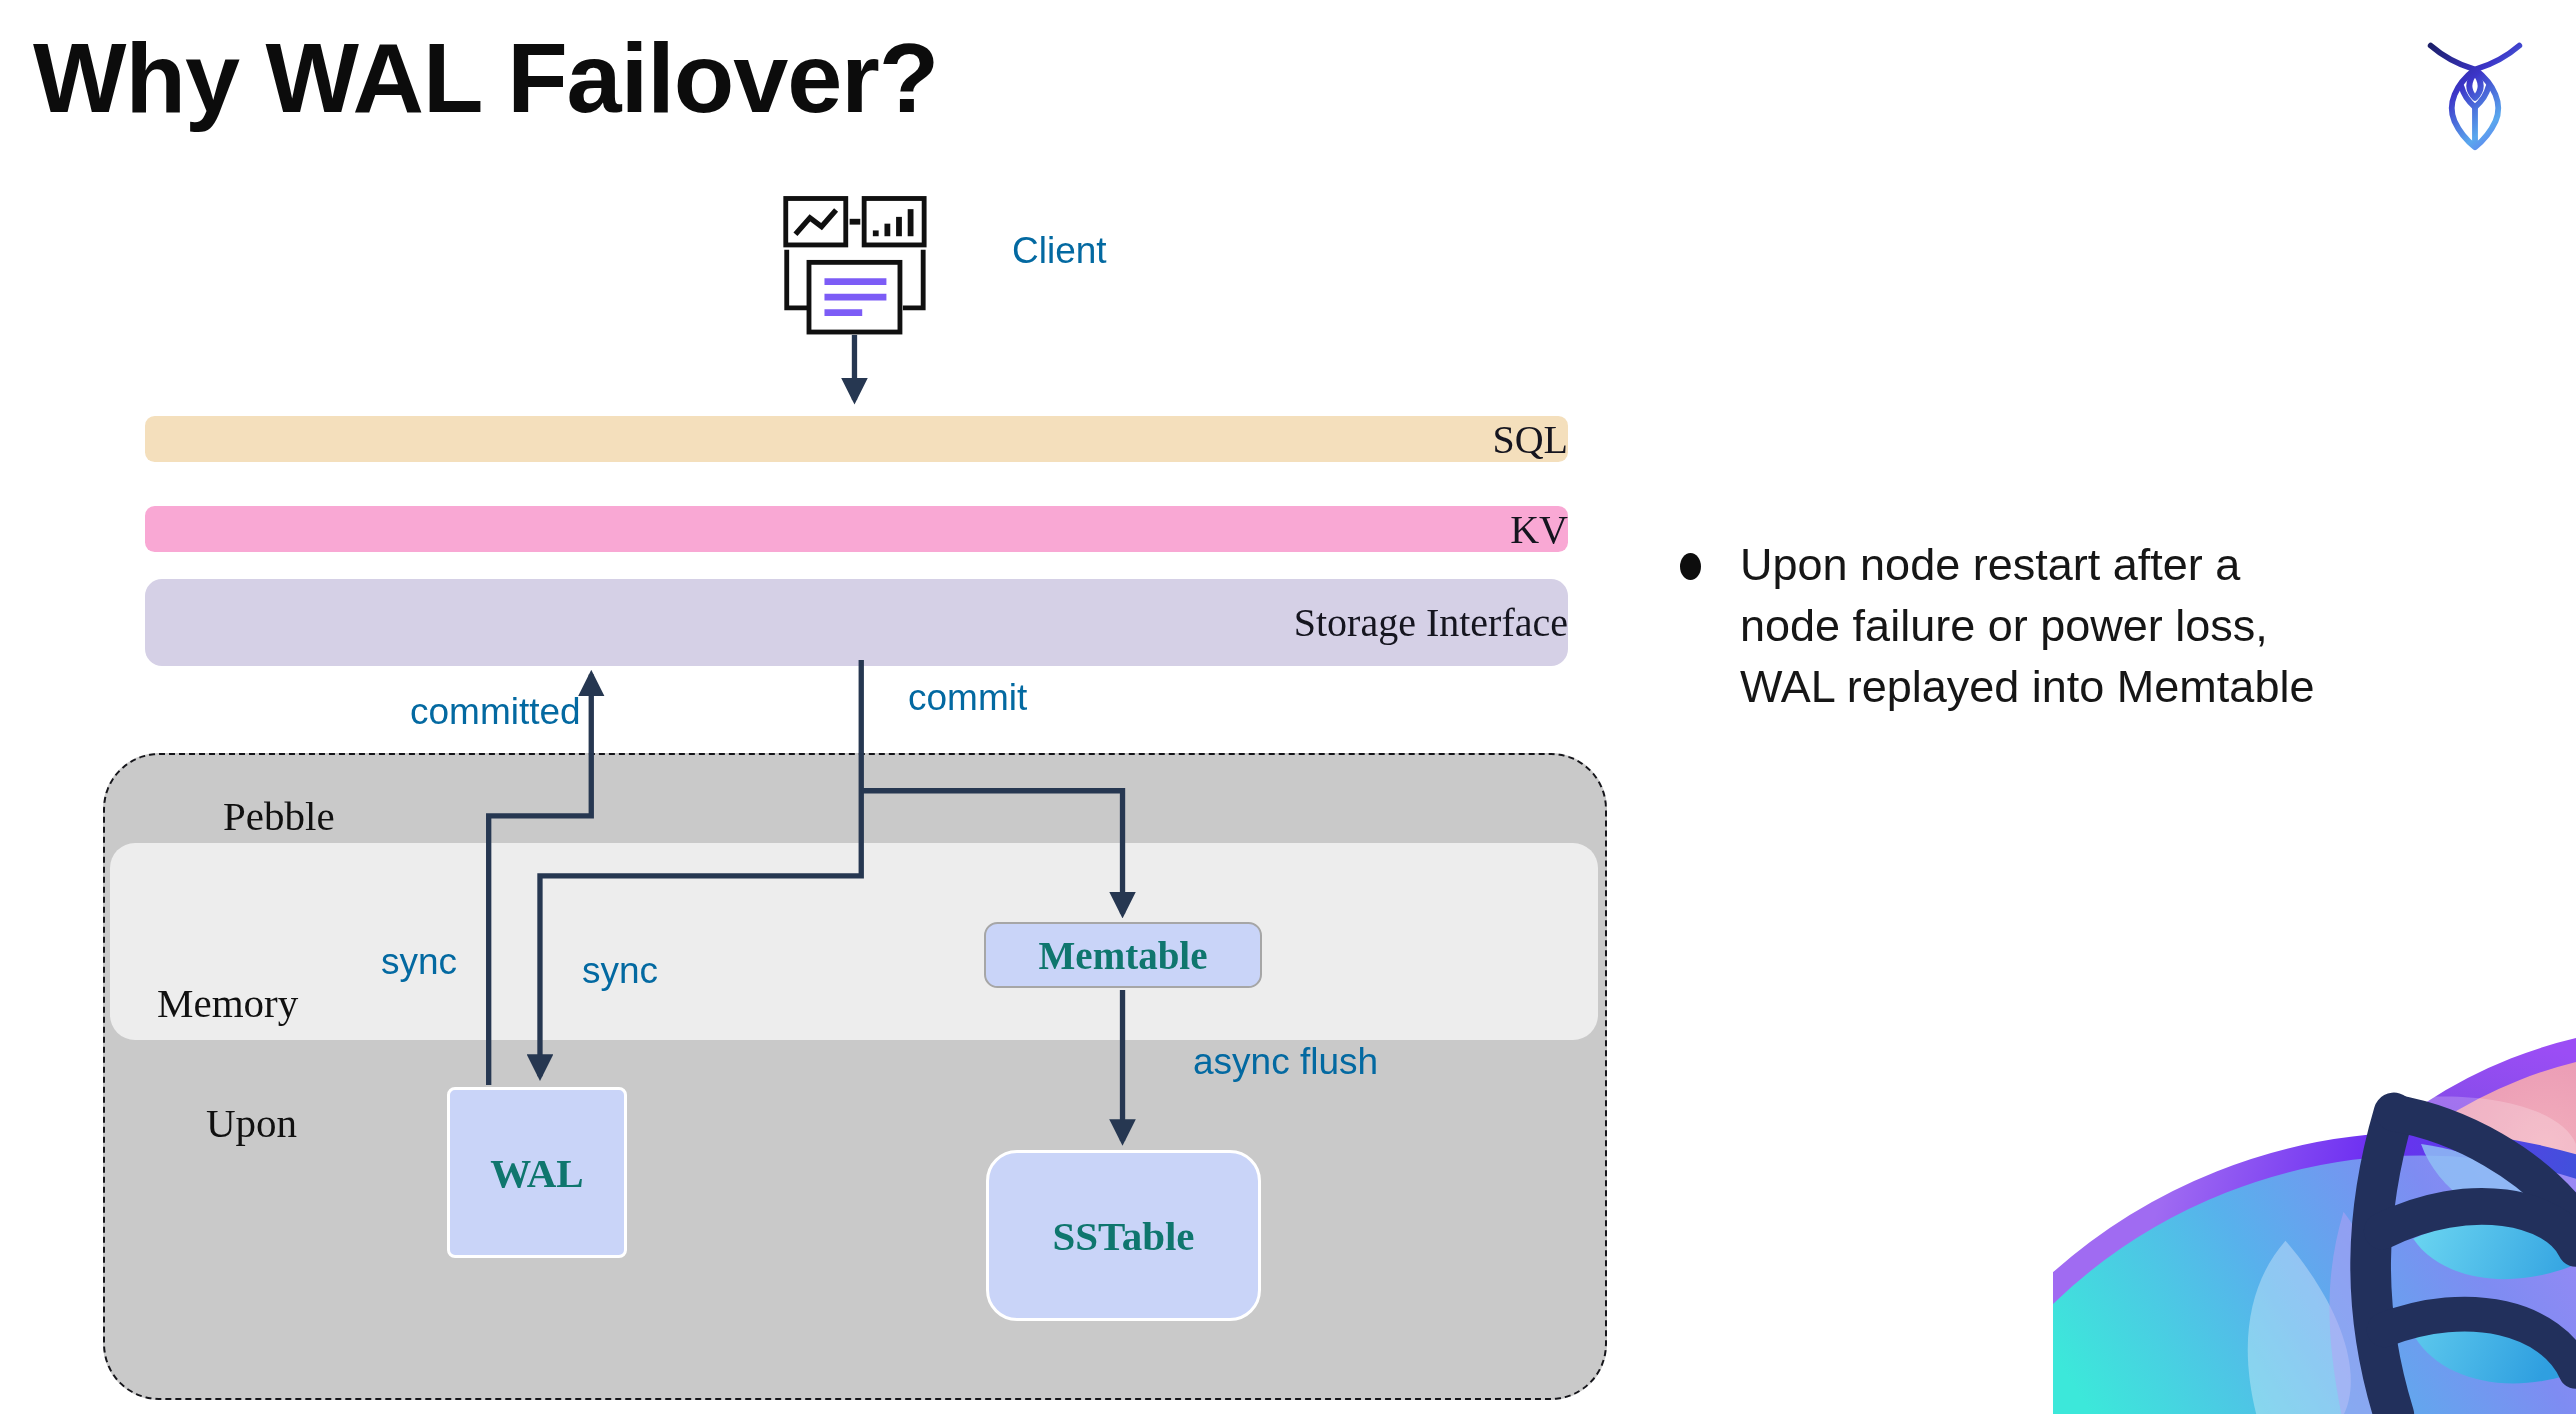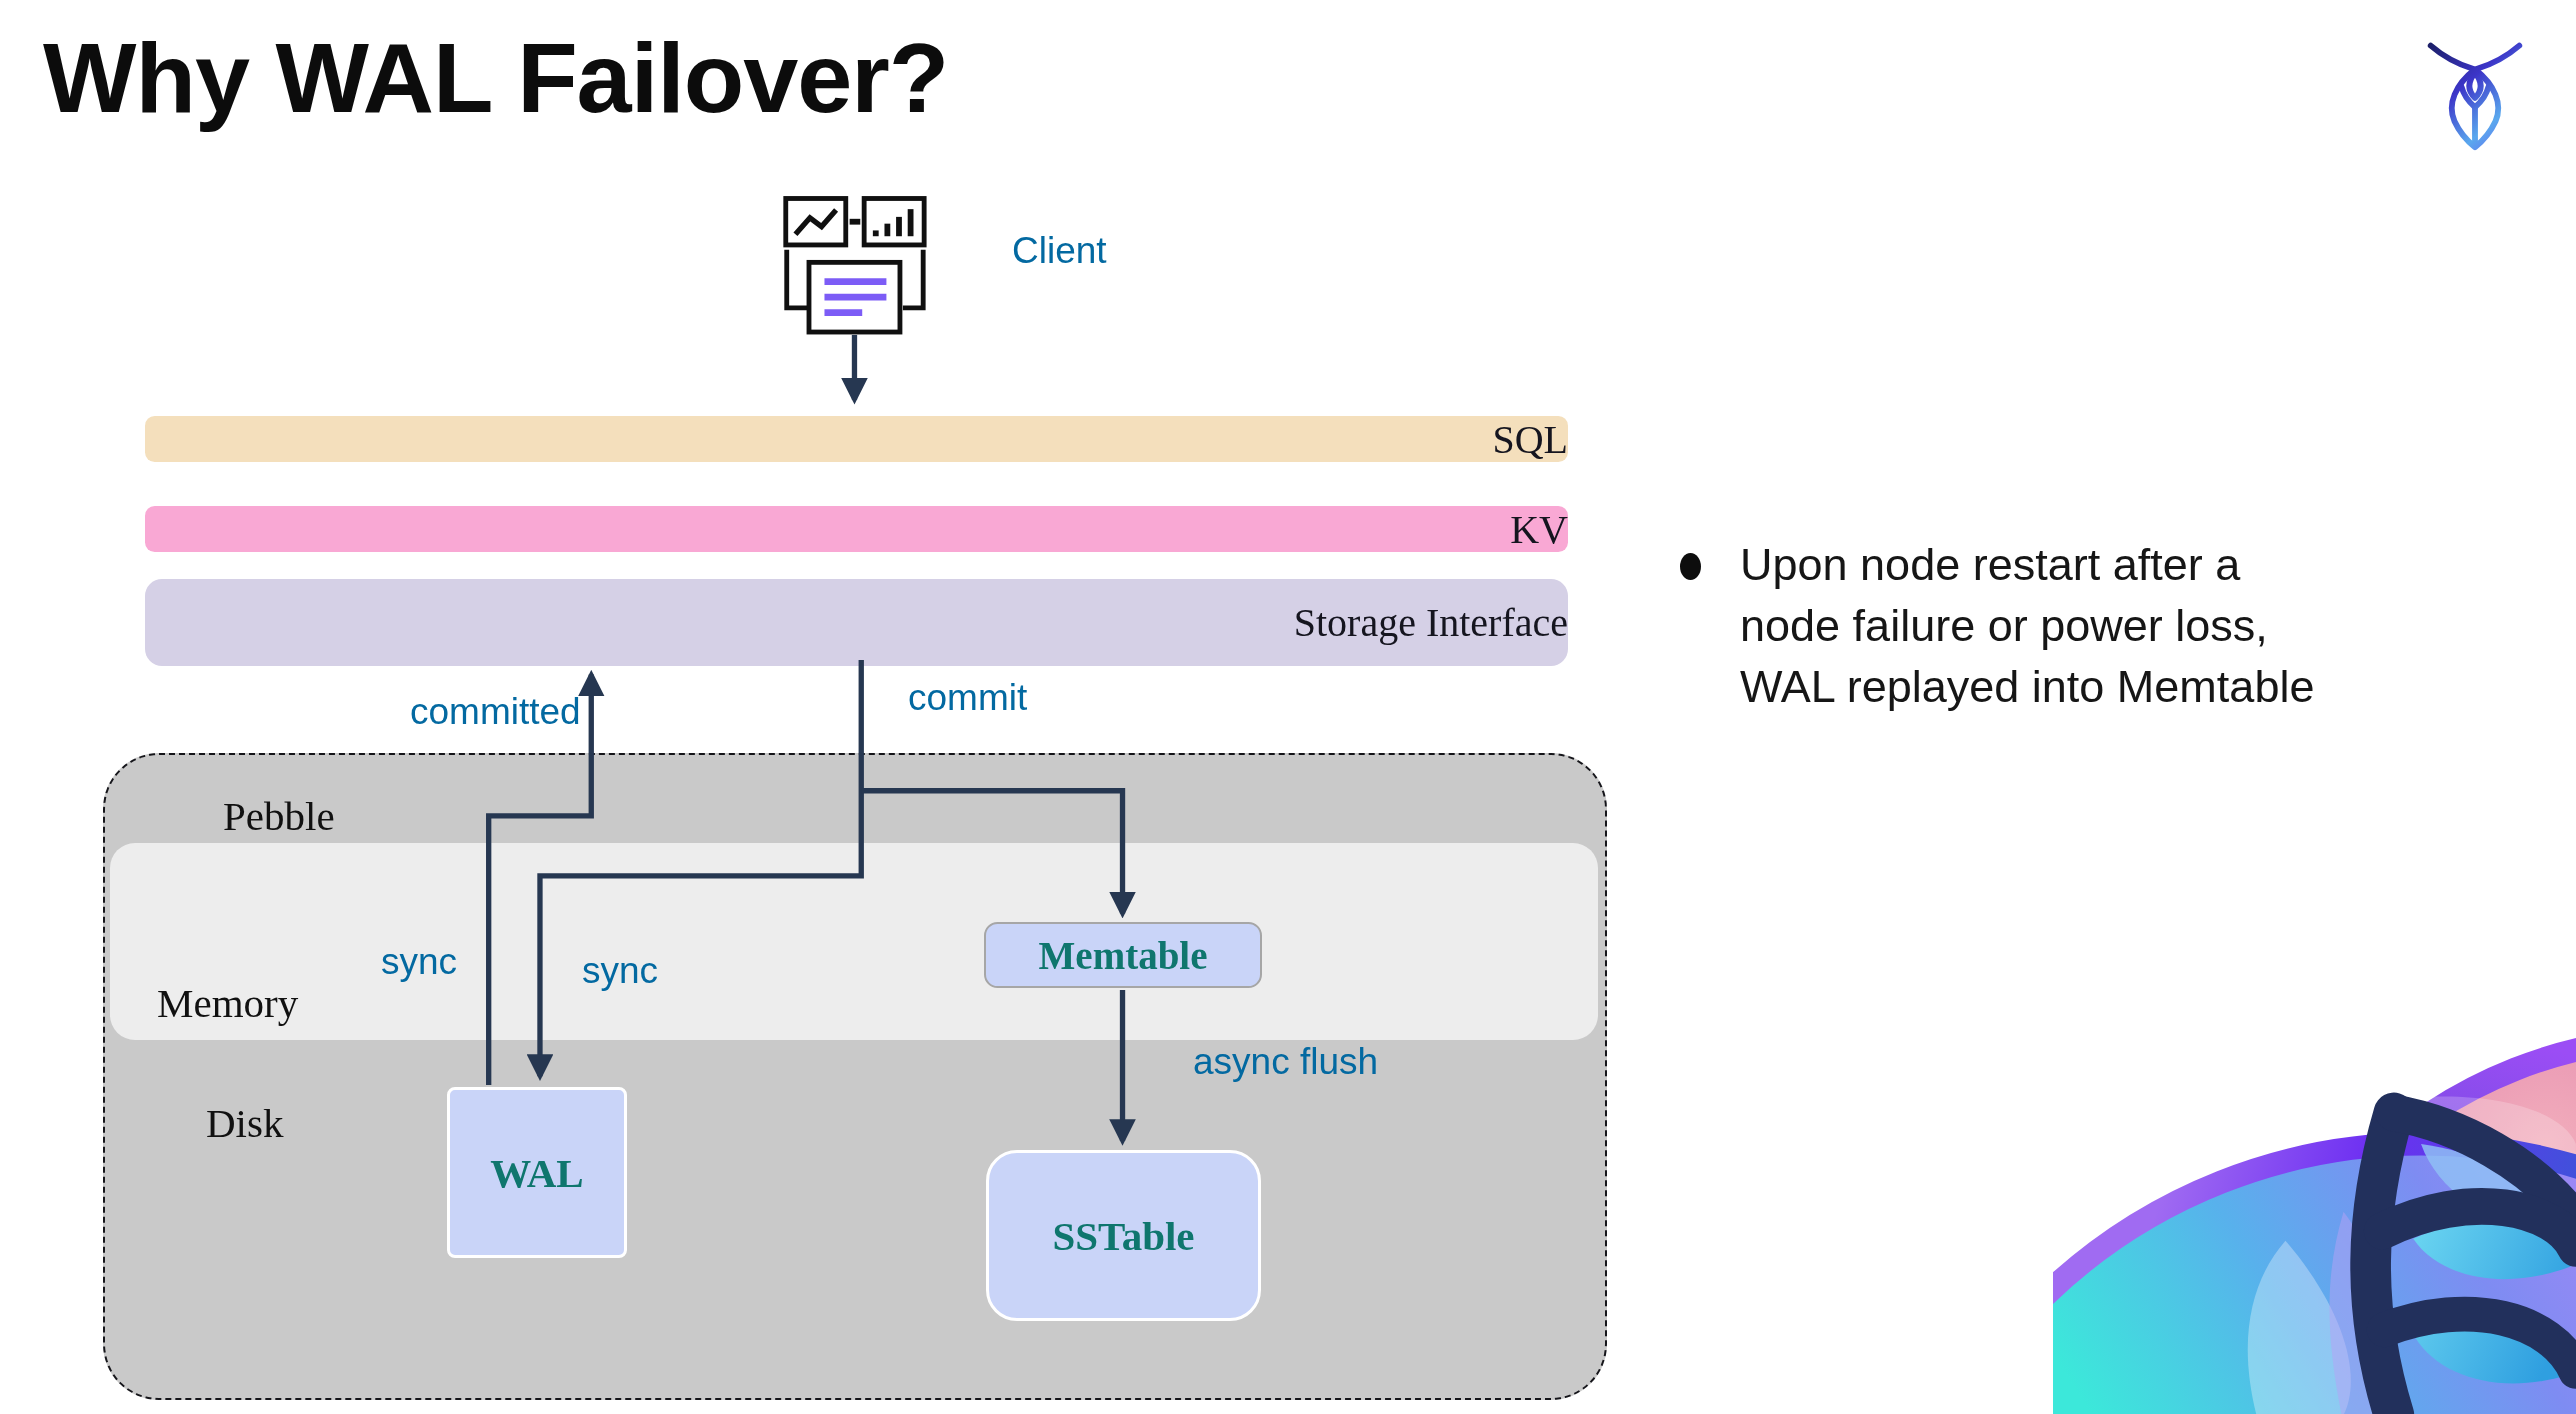--- a/index.html
+++ b/index.html
@@ -1,21 +1,21 @@
 <!DOCTYPE html>
 <html><head>
 <meta charset="utf-8">
 <style>
   html,body{margin:0;padding:0;background:#ffffff;}
   .slide{position:relative;width:2576px;height:1415px;background:#ffffff;overflow:hidden;
          font-family:"Liberation Sans","DejaVu Sans",sans-serif;color:#111;}
   .abs{position:absolute;}
 
   
-  .title{left:33px;top:21px;font-size:99px;font-weight:bold;letter-spacing:-1px;color:#0c0c0c;margin-left:10px;}
+  .title{left:33px;top:21px;font-size:99px;font-weight:bold;letter-spacing:-1px;color:#0c0c0c;}
 
   
   .sans-label{font-size:37px;color:#0369a1;white-space:nowrap;}
 
   
   .bar{left:145px;width:1423px;border-radius:9.7px;display:flex;align-items:center;justify-content:flex-end;
        font-family:"Liberation Serif","DejaVu Serif",serif;font-size:40px;color:#15151f;}
   .bar-sql{top:416px;height:46px;background:#f4dfbc;}
   .bar-kv{top:506px;height:46px;background:#f9a8d4;}
   .bar-si{top:579px;height:87px;background:#d5d0e6;border-radius:17px;}
@@ -132,21 +132,21 @@
 
   <div class="abs sans-label" style="left:1012px;top:230px;">Client</div>
   <div class="abs sans-label" style="left:410px;top:691px;">committed</div>
   <div class="abs sans-label" style="left:908px;top:677px;">commit</div>
   <div class="abs sans-label" style="left:381px;top:941px;">sync</div>
   <div class="abs sans-label" style="left:582px;top:950px;">sync</div>
   <div class="abs sans-label" style="left:1193px;top:1041px;">async flush</div>
 
   <div class="abs serif-label" style="left:223px;top:792px;">Pebble</div>
   <div class="abs serif-label" style="left:157px;top:979px;">Memory</div>
-  <div class="abs serif-label" style="left:206px;top:1099px;">Disk</div>
+  <div class="abs serif-label" style="left:206px;top:1099px;">Upon</div>
 
   <div class="abs bullets">
     <div class="bullet-row">
       <span class="bullet-dot"></span>
       <span class="bullet-text">Upon node restart after a
 node failure or power loss,
 WAL replayed into Memtable</span>
     </div>
   </div>
 

